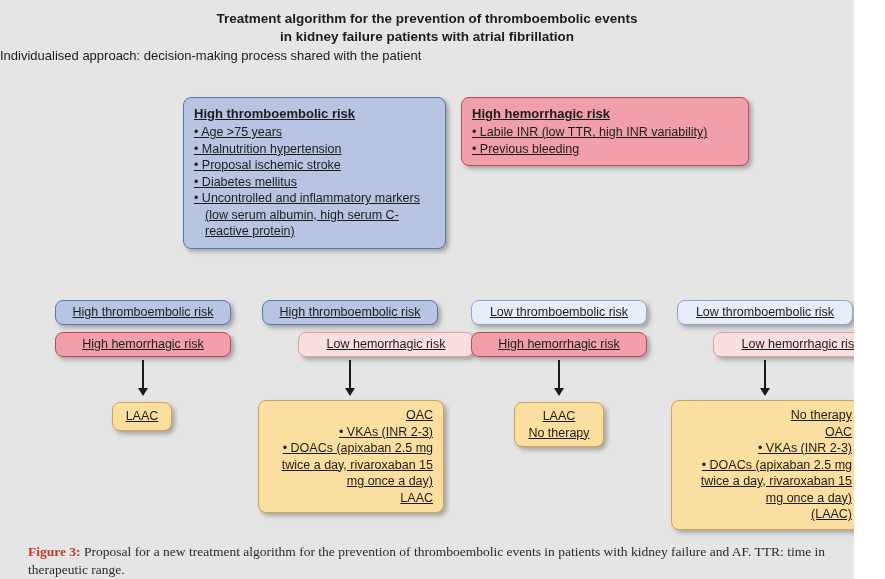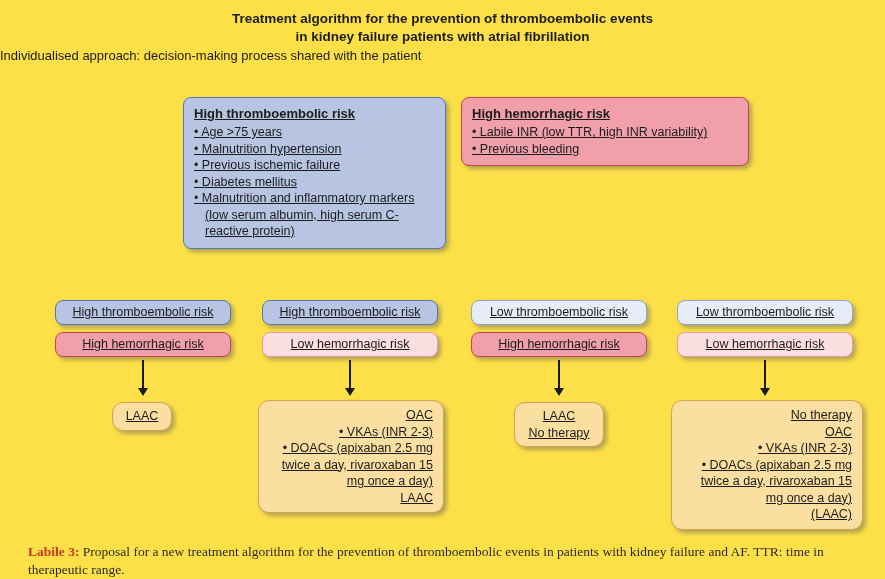--- a/index.html
+++ b/index.html
@@ -1,22 +1,23 @@
 <!DOCTYPE html>
 <html><head>
 <meta charset="utf-8">
 <style>
   html,body{margin:0;padding:0;background:#ffffff;}
   .canvas{
     position:relative;
-    width:885px;height:579px;
-    background:#fde047;
+    width:810px;height:579px;
+    background:#e5e5e5;
     font-family:"Liberation Sans", sans-serif;
     color:#1c1c1c;
     overflow:hidden;
+    padding-left:44px;
   }
   .title{
     position:absolute;top:10px;left:0;right:0;
     text-align:center;font-weight:bold;font-size:13.5px;line-height:1.3;
   }
   .subtitle{
     position:absolute;top:48px;left:0;right:0;
     text-align:left;font-size:13px;
   }
   .box{
@@ -26,22 +27,22 @@
     border:1.5px solid;
     box-shadow:3px 3px 4px rgba(90,90,90,0.45);
     font-size:12.5px;line-height:1.32;text-decoration:underline;
   }
   .criteria{padding:7px 10px 8px 10px;}
   .criteria .box-title{font-weight:bold;font-size:13px;margin-bottom:2px;}
   .hang{padding-left:11px;text-indent:-11px;}
   .blue-dark{background:#b7c4e2;border-color:#5877b2;}
   .blue-light{background:#e6edf8;border-color:#8fa5cf;}
   .pink-dark{background:#f1a0ab;border-color:#c4464f;}
-  .pink-light{background:#fadee0;border-color:#df9ca6;}
-  .orange{background:#fbdfa1;border-color:#d2a257;border-radius:11px;}
+  .pink-light{background:#fadee0;border-color:#df9ca6;margin-left:36px;}
+  .orange{background:#fbdfa1;border-color:#d2a257;}
   .pill{
     height:25px;
     display:flex;align-items:center;justify-content:center;
     text-align:center;
   }
   .arrow{
     position:absolute;width:2px;height:28px;background:#1a1a1a;
   }
   .arrow::after{
     content:'';position:absolute;left:-4px;bottom:-8px;
@@ -65,23 +66,23 @@
   <div class="title">
     <div>Treatment algorithm for the prevention of thromboembolic events</div>
     <div>in kidney failure patients with atrial fibrillation</div>
   </div>
   <div class="subtitle">Individualised approach: decision-making process shared with the patient</div>
 
   <div class="box criteria blue-dark" style="left:183px;top:97px;width:263px;">
     <div class="box-title">High thromboembolic risk</div>
     <div class="hang">• Age &gt;75 years</div>
     <div class="hang">• Malnutrition hypertension</div>
-    <div class="hang">• Previous ischemic failure</div>
+    <div class="hang">• Proposal ischemic stroke</div>
     <div class="hang">• Diabetes mellitus</div>
-    <div class="hang">• Malnutrition and inflammatory markers (low serum albumin, high serum C-reactive protein)</div>
+    <div class="hang">• Uncontrolled and inflammatory markers (low serum albumin, high serum C-reactive protein)</div>
   </div>
 
   <div class="box criteria pink-dark" style="left:461px;top:97px;width:288px;">
     <div class="box-title">High hemorrhagic risk</div>
     <div class="hang">• Labile INR (low TTR, high INR variability)</div>
     <div class="hang">• Previous bleeding</div>
   </div>
 
   <div class="box pill blue-dark" style="left:55px;top:300px;width:176px;">High thromboembolic risk</div>
   <div class="box pill pink-dark" style="left:55px;top:332px;width:176px;">High hemorrhagic risk</div>
@@ -113,17 +114,17 @@
   <div class="arrow" style="left:764px;top:360px;"></div>
   <div class="box outcome orange" style="left:671px;top:400px;width:192px;">
     <div>No therapy</div>
     <div>OAC</div>
     <div class="hang">• VKAs (INR 2-3)</div>
     <div class="hang">• DOACs (apixaban 2.5 mg twice a day, rivaroxaban 15 mg once a day)</div>
     <div>(LAAC)</div>
   </div>
 
   <div class="caption">
-    <span class="caption-label">Labile 3:</span>
+    <span class="caption-label">Figure 3:</span>
     <span>Proposal for a new treatment algorithm for the prevention of thromboembolic events in patients with kidney failure and AF. TTR: time in therapeutic range.</span>
   </div>
 
 </div>
 
 </body></html>

